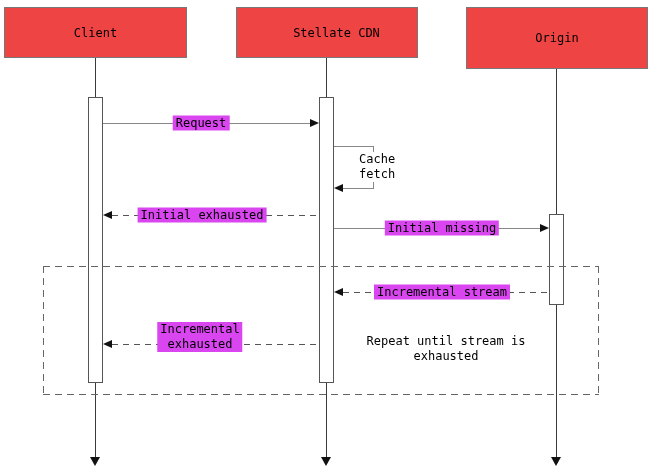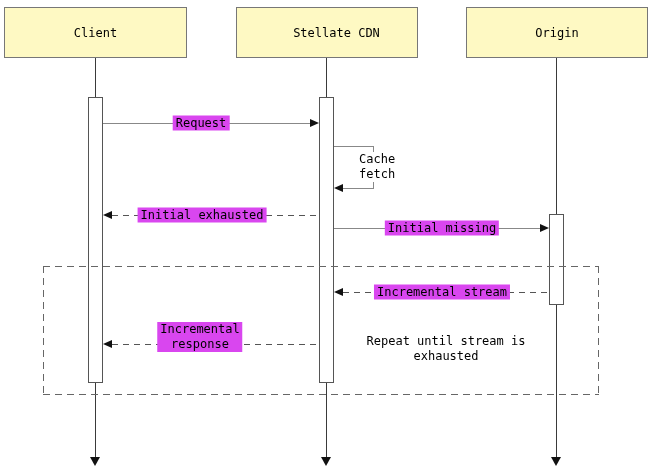--- a/index.html
+++ b/index.html
@@ -1,21 +1,21 @@
 <!DOCTYPE html>
 <html><head>
 <meta charset="utf-8">
 <style>
   html,body{margin:0;padding:0;background:#fff;}
   #diagram{
     position:relative;width:652px;height:469px;background:#fff;overflow:hidden;
     font-family:"DejaVu Sans Mono","Liberation Mono",monospace;font-size:12px;color:#000;
   }
   .actor-box{
-    position:absolute;box-sizing:border-box;border:1px solid #777;background:#fef9c3;
+    position:absolute;box-sizing:border-box;border:1px solid #777;background:#ef4444;
     display:flex;align-items:center;justify-content:center;z-index:2;
   }
   .lifeline{position:absolute;width:1px;background:#3a3a3a;z-index:1;}
   .act-bar{position:absolute;box-sizing:border-box;width:15px;border:1px solid #555;background:#fff;z-index:3;}
   .solid-h{position:absolute;height:1px;background:#888;z-index:5;}
   .solid-v{position:absolute;width:1px;background:#888;z-index:5;}
   .dash-h{position:absolute;height:1px;z-index:5;
     background:repeating-linear-gradient(90deg,#555 0 6px,transparent 6px 11px);}
   .frame-h{position:absolute;height:1px;left:0;width:100%;
     background:repeating-linear-gradient(90deg,#666 0 7px,transparent 7px 12px);}
@@ -43,21 +43,21 @@
 <body>
 
 <div id="diagram">
 
   <div class="actor-box" style="left:4px;top:7px;width:183px;height:51px;">
     <span>Client</span>
   </div>
   <div class="actor-box" style="left:236px;top:7px;width:182px;height:51px;padding-left:19px;">
     <span>Stellate CDN</span>
   </div>
-  <div class="actor-box" style="left:466px;top:7px;width:182px;height:51px;">
+  <div class="actor-box" style="left:466px;top:7px;width:182px;height:62px;">
     <span>Origin</span>
   </div>
 
   <div class="lifeline" style="left:95px;top:58px;height:399px;"></div>
   <div class="lifeline" style="left:326px;top:58px;height:399px;"></div>
   <div class="lifeline" style="left:556px;top:58px;height:399px;"></div>
 
   <div class="arr arr-down" style="left:90px;top:457px;"></div>
   <div class="arr arr-down" style="left:321px;top:457px;"></div>
   <div class="arr arr-down" style="left:551px;top:457px;"></div>
@@ -92,18 +92,18 @@
   <div class="arr arr-right" style="left:540px;top:224px;"></div>
   <div class="msg-label" style="left:442px;top:228px;">Initial missing</div>
 
   <div class="dash-h" style="left:343px;top:292px;width:206px;"></div>
   <div class="arr arr-left" style="left:334px;top:288px;"></div>
   <div class="msg-label" style="left:442px;top:292px;">Incremental stream</div>
 
   <div class="dash-h" style="left:112px;top:344px;width:207px;"></div>
   <div class="arr arr-left" style="left:103px;top:340px;"></div>
   <div class="msg-label" style="left:200px;top:337px;">Incremental
-response</div>
+exhausted</div>
 
   <div class="note-label" style="left:446px;top:349px;">Repeat until stream is
 exhausted</div>
 
 </div>
 
 </body></html>

